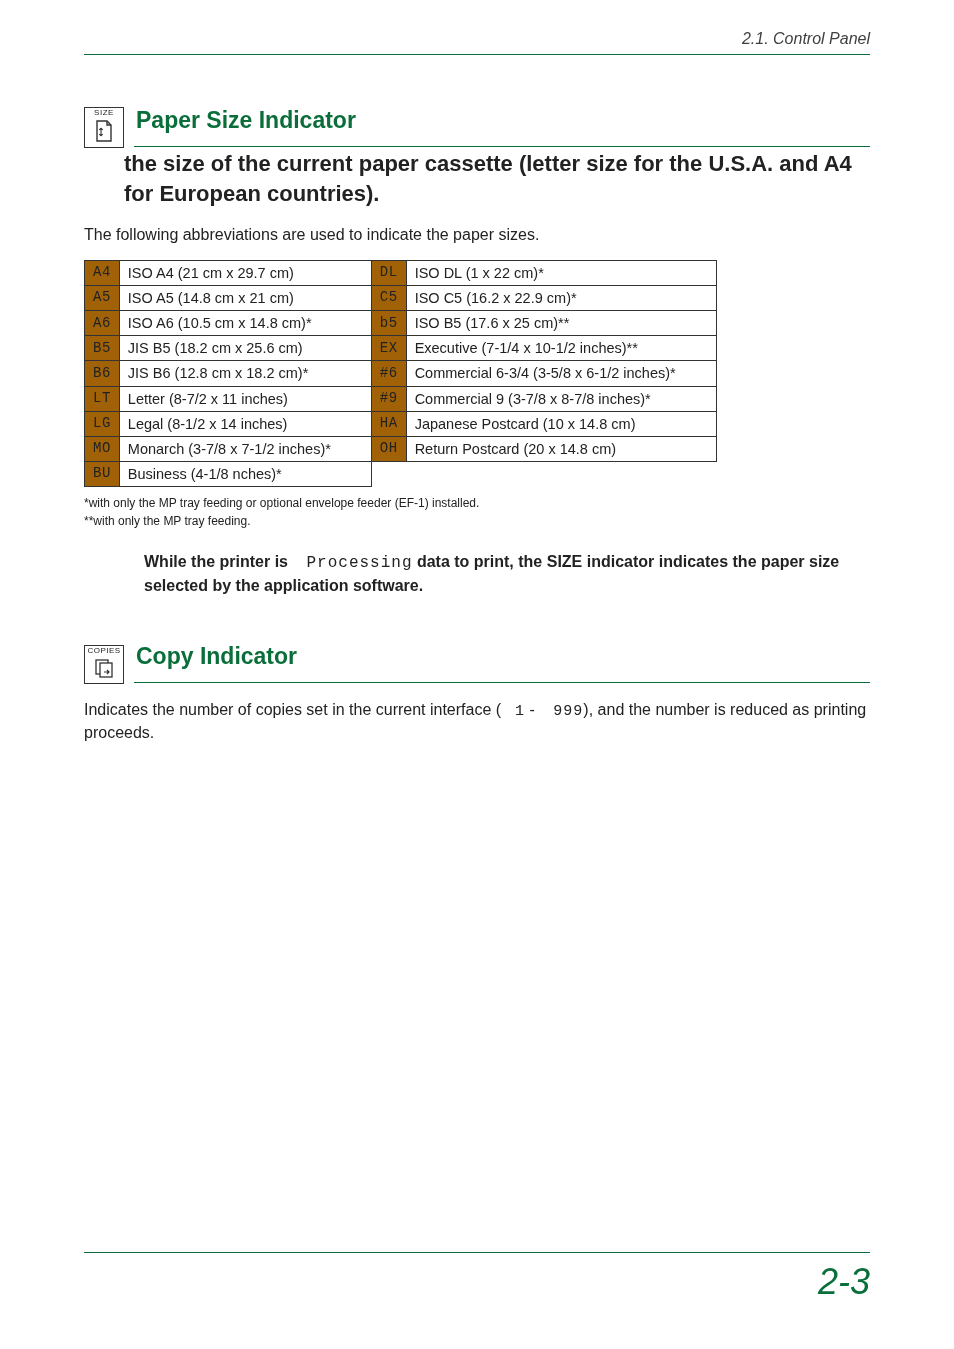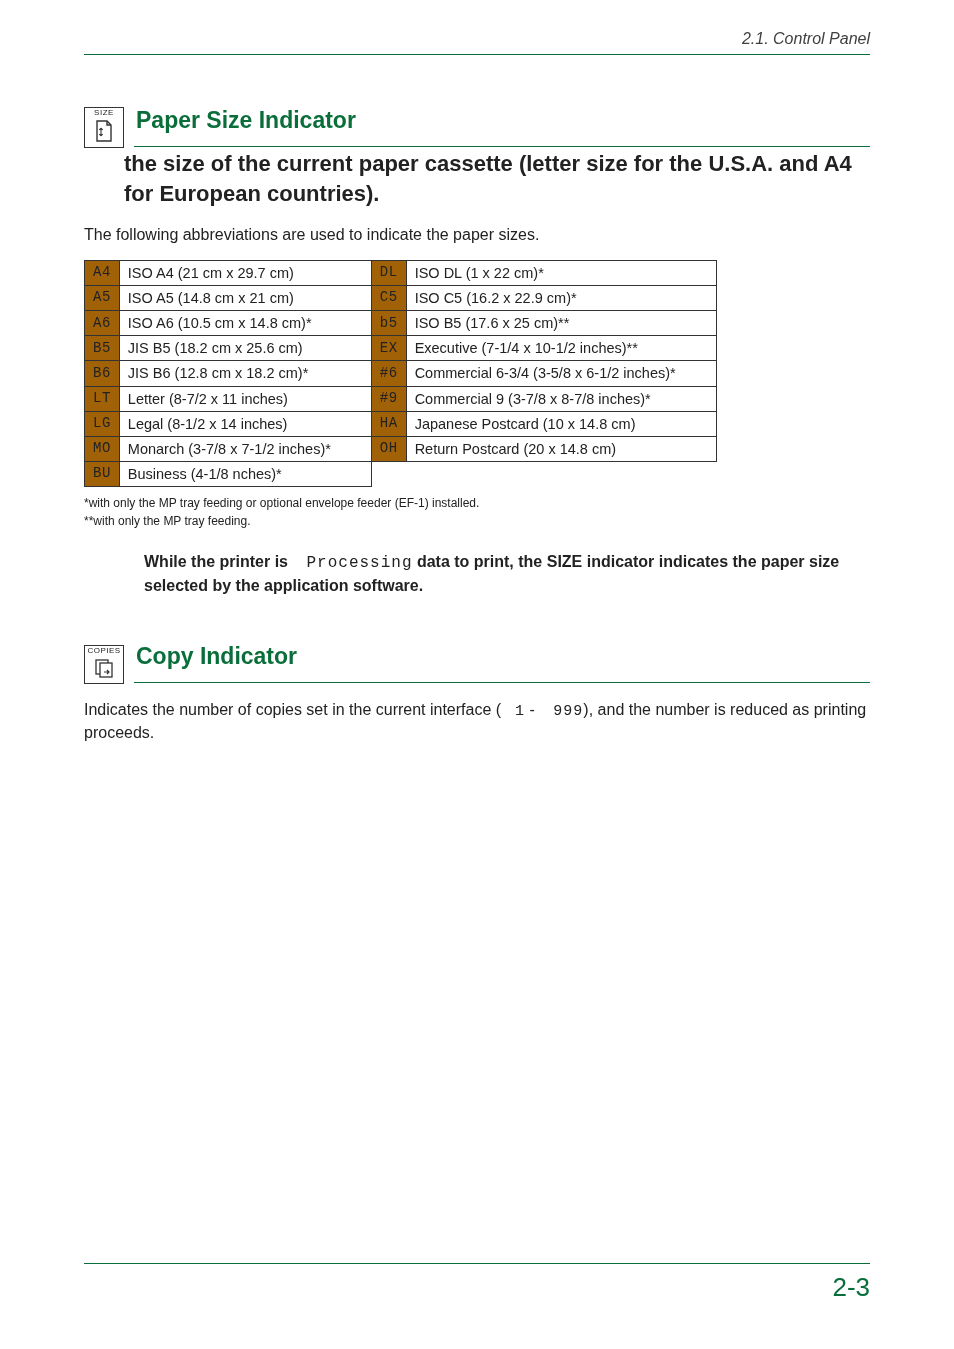--- a/index.html
+++ b/index.html
@@ -122,21 +122,22 @@
     position: absolute;
     left: 84px;
     right: 84px;
     bottom: 46px;
     border-top: 1px solid #0a6e3a;
     padding-top: 8px;
     text-align: right;
   }
   .pagenum {
     color: #0a6e3a;
-    font-size: 26px;
+    font-style: italic;
+    font-size: 36px;
   }
 </style>
 </head>
 <body>
 
 <div class="page">
 
   <div class="runhead">2.1. Control Panel</div>
 
   <div class="hwrap">

